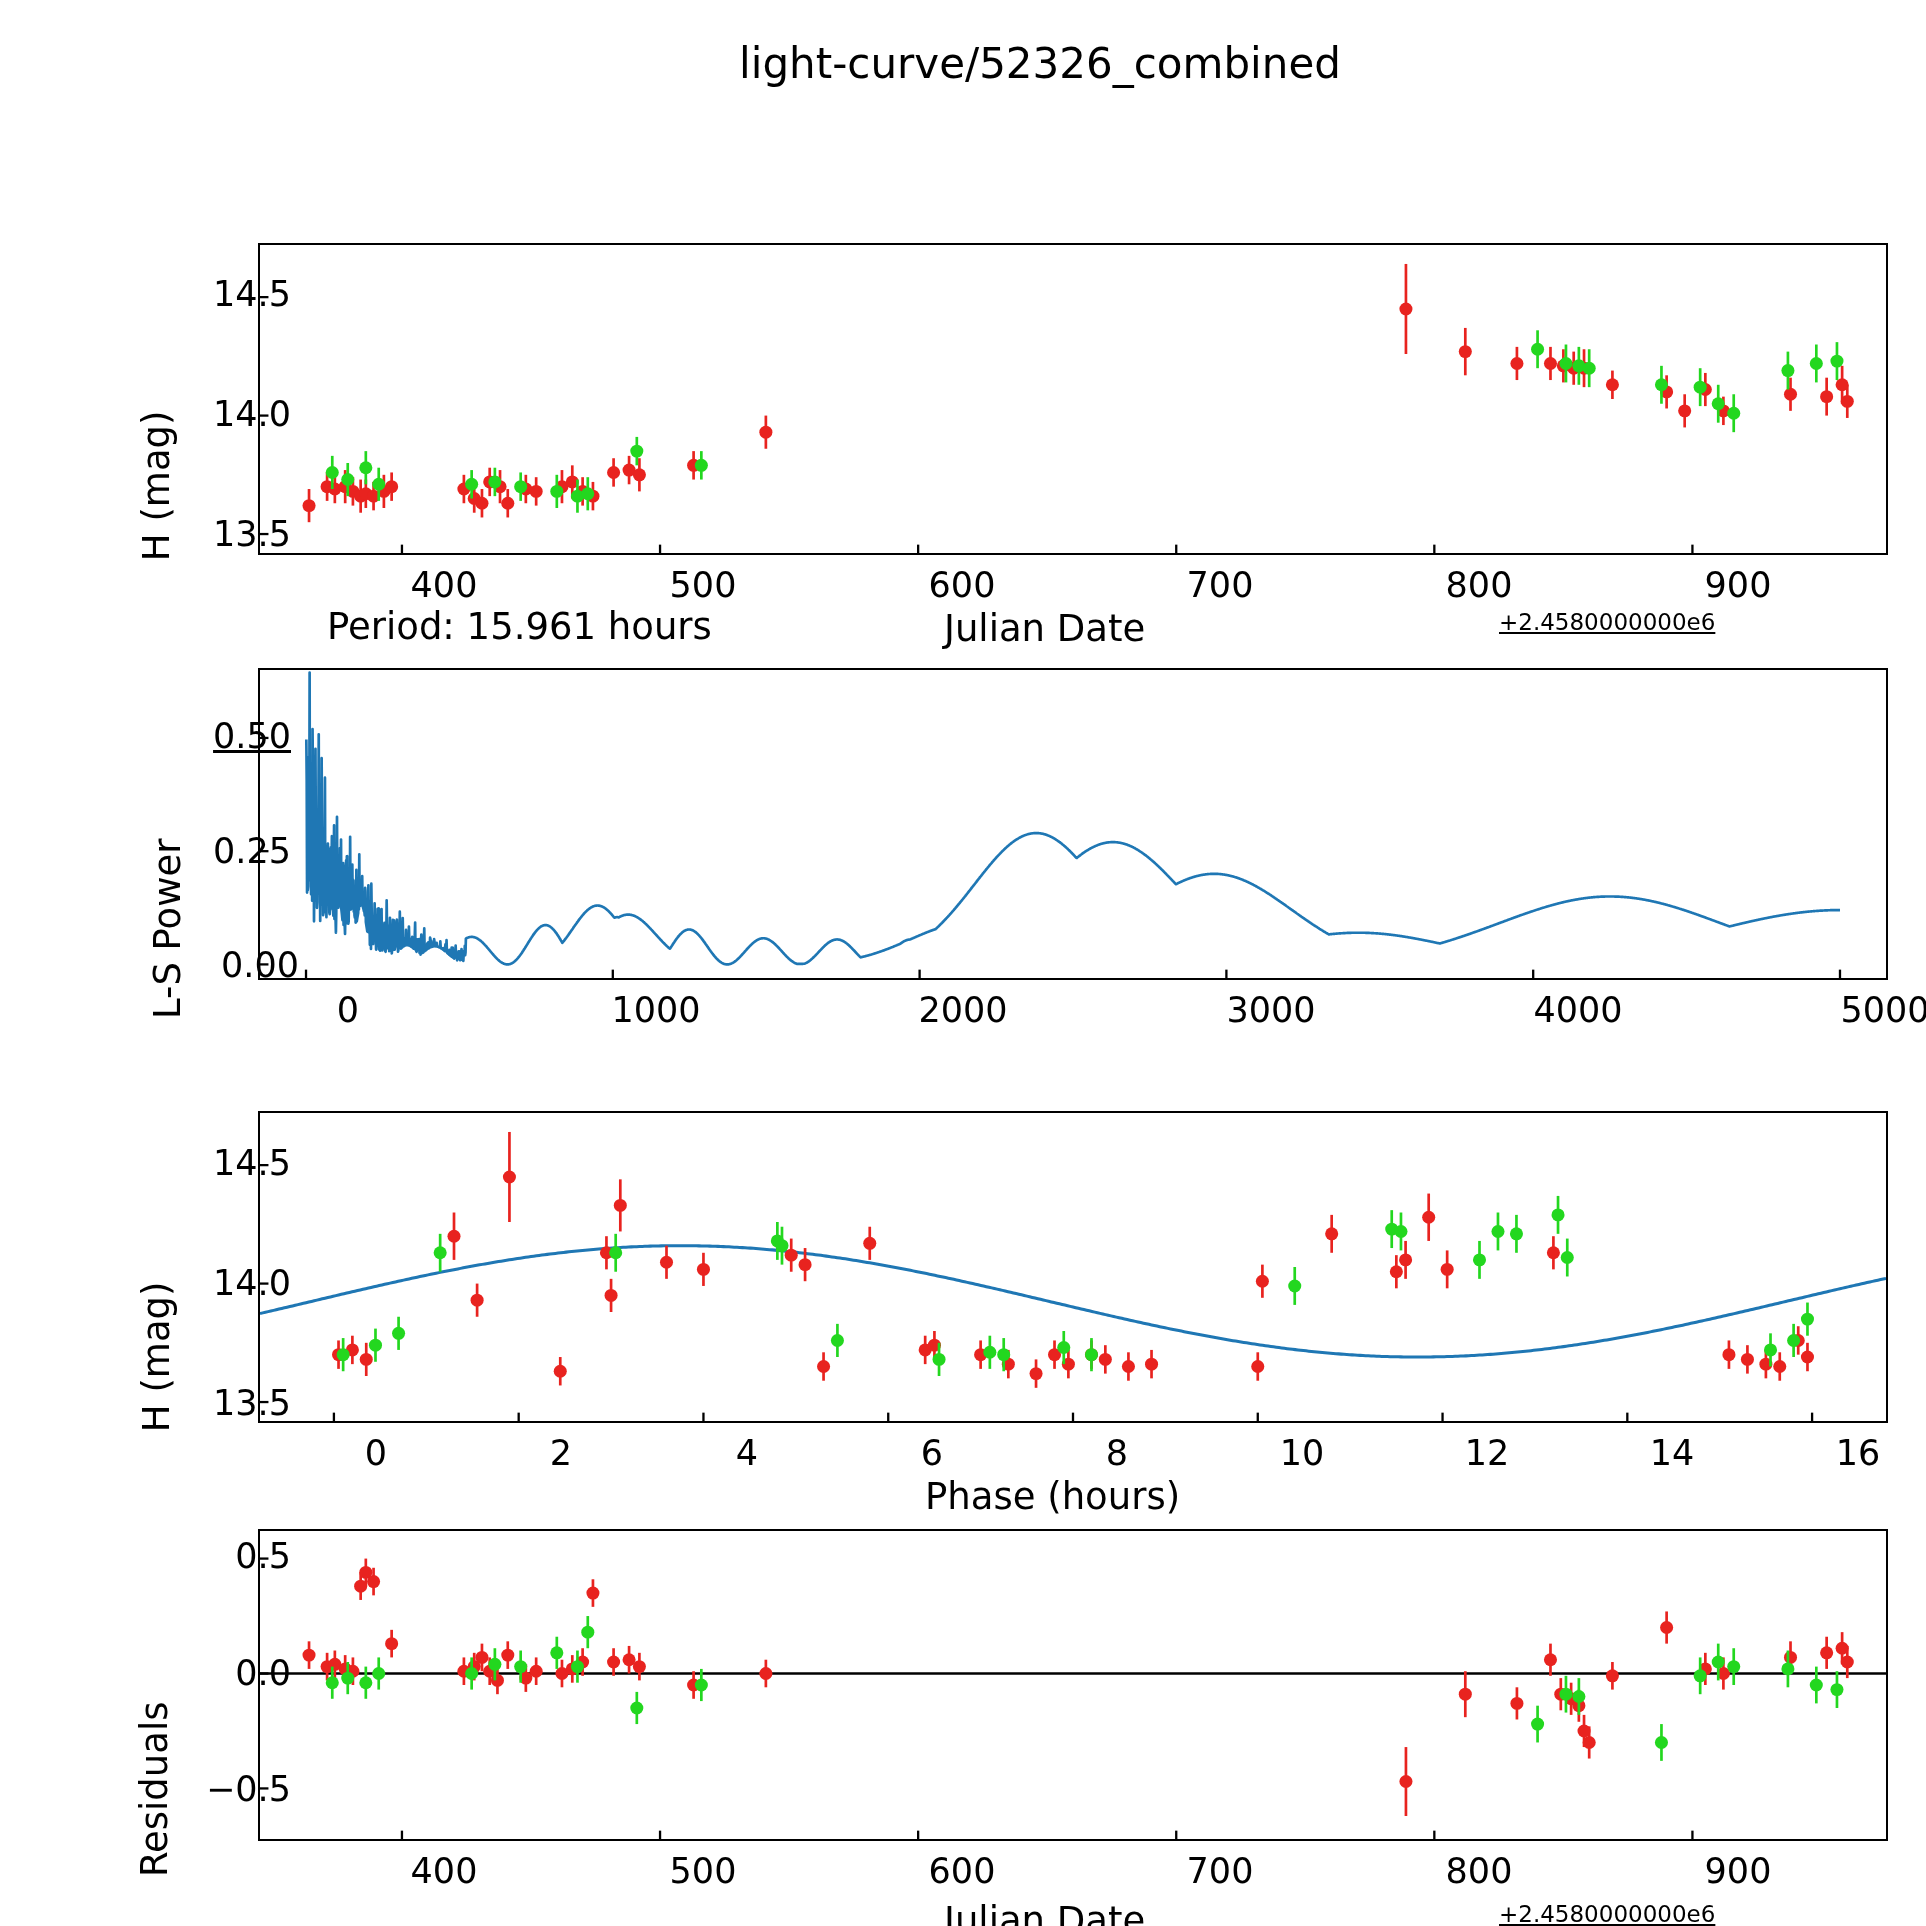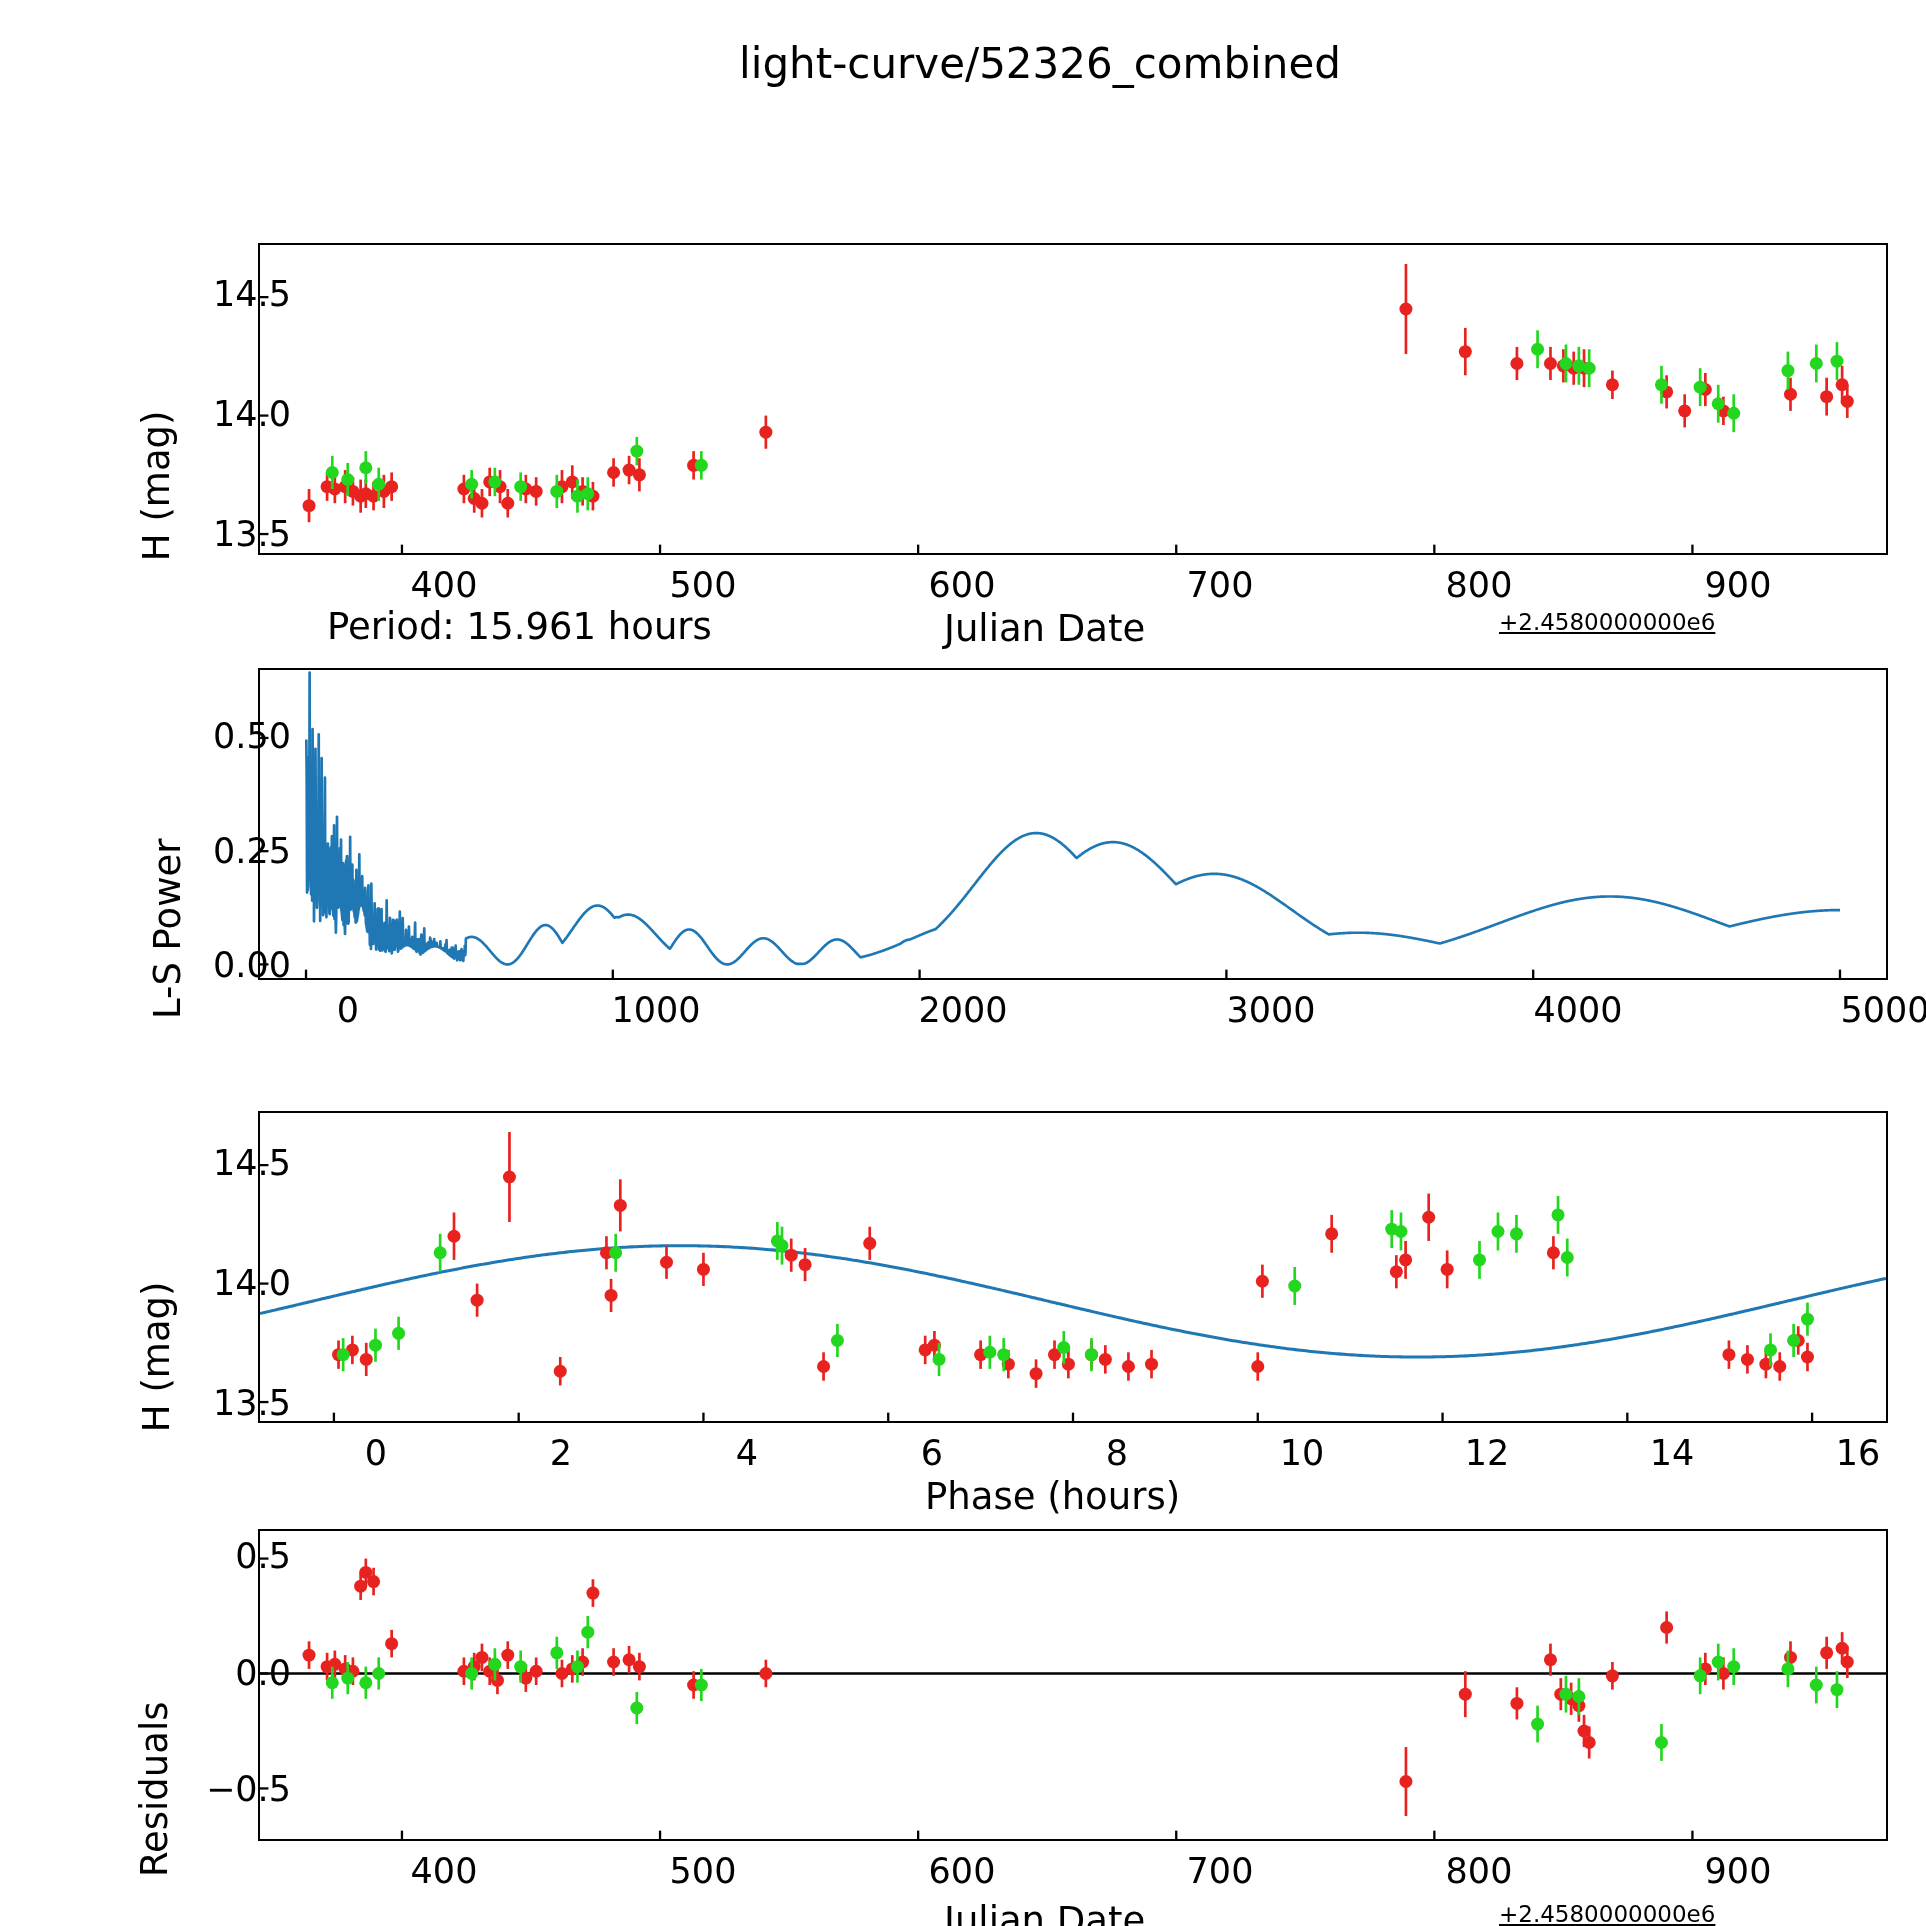--- a/index.html
+++ b/index.html
@@ -560,23 +560,23 @@
       <div class="tick-label" style="top: 565px; left: 1694px; transform: translateX(-50%);">900</div>
       <div class="tick-label" style="top: 514px; left: 247px; transform: translateX(-100%);">13.5</div>
       <div class="tick-label" style="top: 394px; left: 247px; transform: translateX(-100%);">14.0</div>
       <div class="tick-label" style="top: 274px; left: 247px; transform: translateX(-100%);">14.5</div>
       <div class="tick-label" style="top: 990px; left: 304px; transform: translateX(-50%);">0</div>
       <div class="tick-label" style="top: 990px; left: 612px; transform: translateX(-50%);">1000</div>
       <div class="tick-label" style="top: 990px; left: 919px; transform: translateX(-50%);">2000</div>
       <div class="tick-label" style="top: 990px; left: 1227px; transform: translateX(-50%);">3000</div>
       <div class="tick-label" style="top: 990px; left: 1534px; transform: translateX(-50%);">4000</div>
       <div class="tick-label" style="top: 990px; left: 1841px; transform: translateX(-50%);">5000</div>
-      <div class="tick-label" style="top: 945px; left: 247px; transform: translateX(-100%);">0.00</div>
+      <div class="tick-label" style="top: 945px; left: 255px; transform: translateX(-100%);">0.00</div>
       <div class="tick-label" style="top: 831px; left: 247px; transform: translateX(-100%);">0.25</div>
-      <div class="tick-label" style="top: 716px; left: 247px; transform: translateX(-100%);">0.50</div>
+      <div class="tick-label" style="top: 716px; left: 247px; transform: translateX(-100%); text-decoration: underline;">0.50</div>
       <div class="tick-label" style="top: 1433px; left: 332px; transform: translateX(-50%);">0</div>
       <div class="tick-label" style="top: 1433px; left: 517px; transform: translateX(-50%);">2</div>
       <div class="tick-label" style="top: 1433px; left: 703px; transform: translateX(-50%);">4</div>
       <div class="tick-label" style="top: 1433px; left: 888px; transform: translateX(-50%);">6</div>
       <div class="tick-label" style="top: 1433px; left: 1073px; transform: translateX(-50%);">8</div>
       <div class="tick-label" style="top: 1433px; left: 1258px; transform: translateX(-50%);">10</div>
       <div class="tick-label" style="top: 1433px; left: 1443px; transform: translateX(-50%);">12</div>
       <div class="tick-label" style="top: 1433px; left: 1628px; transform: translateX(-50%);">14</div>
       <div class="tick-label" style="top: 1433px; left: 1814px; transform: translateX(-50%);">16</div>
       <div class="tick-label" style="top: 1383px; left: 247px; transform: translateX(-100%);">13.5</div>

